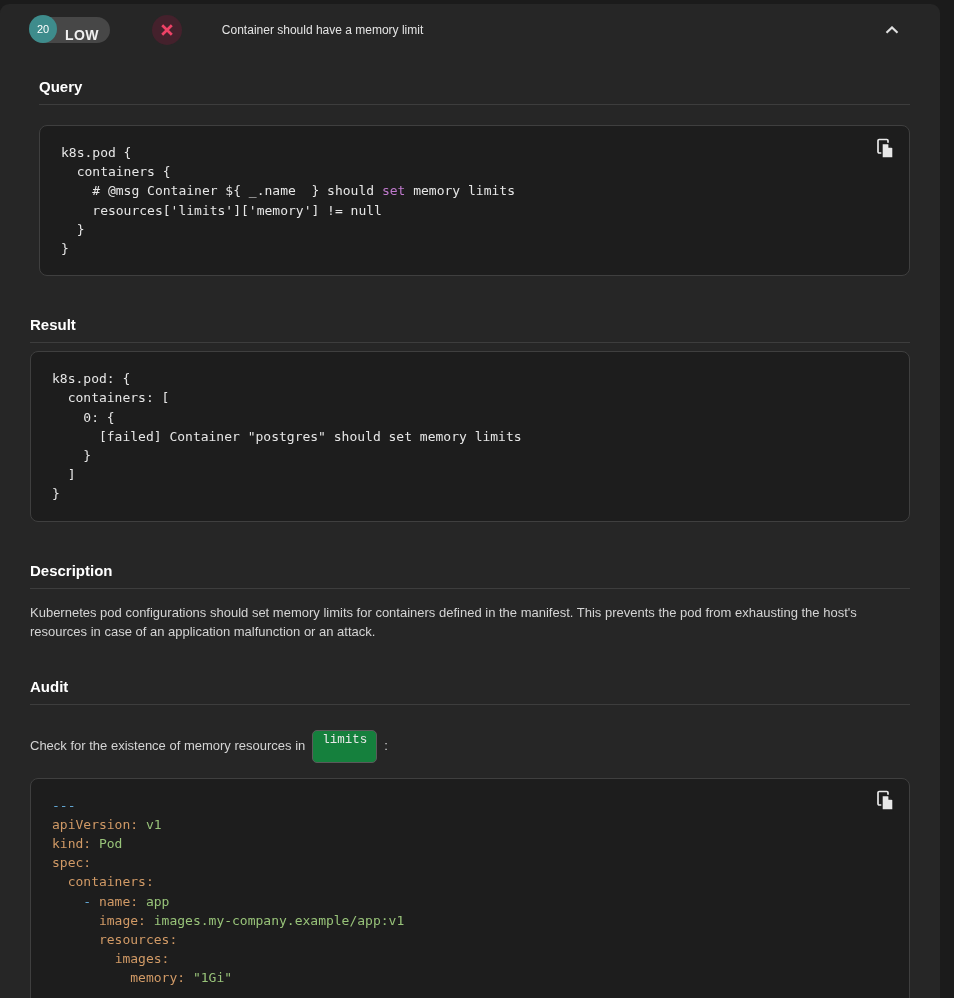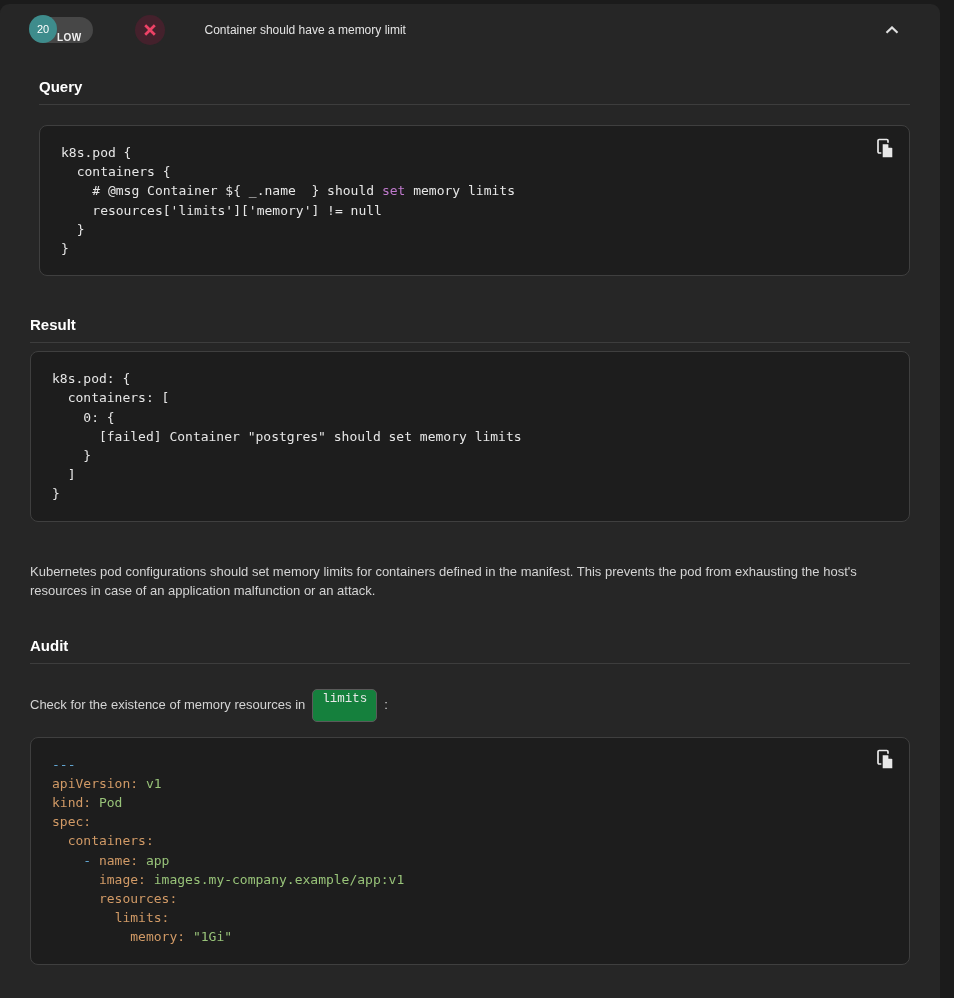--- a/index.html
+++ b/index.html
@@ -37,22 +37,22 @@
     flex:0 0 auto;
   }
   .badge-count {
     width:28px; height:28px; border-radius:50%;
     background:#3e8c8c; color:#fff;
     font-size:11px; line-height:1;
     display:flex; align-items:center; justify-content:center;
     margin-left:-1px;
   }
   .badge-sev {
-    color:#f0f0f0; font-size:10px; font-weight:700;
-    letter-spacing:.4px; 
+    color:#f0f0f0; font-size:14px; font-weight:700;
+    letter-spacing:.4px; margin-left:8px;
   }
   .fail-icon {
     width:30px; height:30px; border-radius:50%;
     background:#44212c;
     display:flex; align-items:center; justify-content:center;
     margin-left:42px; flex:0 0 auto;
   }
   .finding-title {
     margin-left:40px;
     color:#e4e4e4; font-size:12px;
@@ -172,40 +172,41 @@
           <div class="code-line"><span class="tok-p">  containers: [</span></div>
           <div class="code-line"><span class="tok-p">    0: {</span></div>
           <div class="code-line"><span class="tok-p">      [failed] Container "postgres" should set memory limits</span></div>
           <div class="code-line"><span class="tok-p">    }</span></div>
           <div class="code-line"><span class="tok-p">  ]</span></div>
           <div class="code-line"><span class="tok-p">}</span></div>
         </div>
     </section>
 
     <section class="section section-description">
+      <h2>Description</h2>
       <p class="body-text">Kubernetes pod configurations should set memory limits for containers defined in the manifest. This prevents the pod from exhausting the host's resources in case of an application malfunction or an attack.</p>
     </section>
 
     <section class="section section-audit">
       <h2>Audit</h2>
       <div class="audit-intro">
         <span>Check for the existence of memory resources in</span>
         <code class="inline-code">limits</code>
         <span>:</span>
       </div>
       <div class="code-block">
           <div class="code-line"><span class="tok-b">---</span></div>
           <div class="code-line"><span class="tok-k">apiVersion:</span><span class="tok-p"> </span><span class="tok-g">v1</span></div>
           <div class="code-line"><span class="tok-k">kind:</span><span class="tok-p"> </span><span class="tok-g">Pod</span></div>
           <div class="code-line"><span class="tok-k">spec:</span></div>
           <div class="code-line"><span class="tok-p">  </span><span class="tok-k">containers:</span></div>
           <div class="code-line"><span class="tok-p">    </span><span class="tok-b">-</span><span class="tok-p"> </span><span class="tok-k">name:</span><span class="tok-p"> </span><span class="tok-g">app</span></div>
           <div class="code-line"><span class="tok-p">      </span><span class="tok-k">image:</span><span class="tok-p"> </span><span class="tok-g">images.my-company.example/app:v1</span></div>
           <div class="code-line"><span class="tok-p">      </span><span class="tok-k">resources:</span></div>
-          <div class="code-line"><span class="tok-p">        </span><span class="tok-k">limits:</span></div>
+          <div class="code-line"><span class="tok-p">        </span><span class="tok-k">images:</span></div>
           <div class="code-line"><span class="tok-p">          </span><span class="tok-k">memory:</span><span class="tok-p"> </span><span class="tok-g">"1Gi"</span></div>
           <button class="copy-btn">
             <svg width="19" height="21" viewBox="0 0 19 21">
               <rect x="2" y="1.5" width="10" height="13.5" rx="1.2" fill="none" stroke="#e8e8e8" stroke-width="1.7"></rect>
               <path d="M6 5.5 h6.6 l4.4 4.4 v10.1 h-11 z" fill="#e8e8e8" stroke="#1d1d1d" stroke-width="1.4"></path>
               <path d="M12.4 5.8 l3.9 3.9 h-3.9 z" fill="#1d1d1d"></path>
             </svg>
           </button>
         </div>
     </section>

